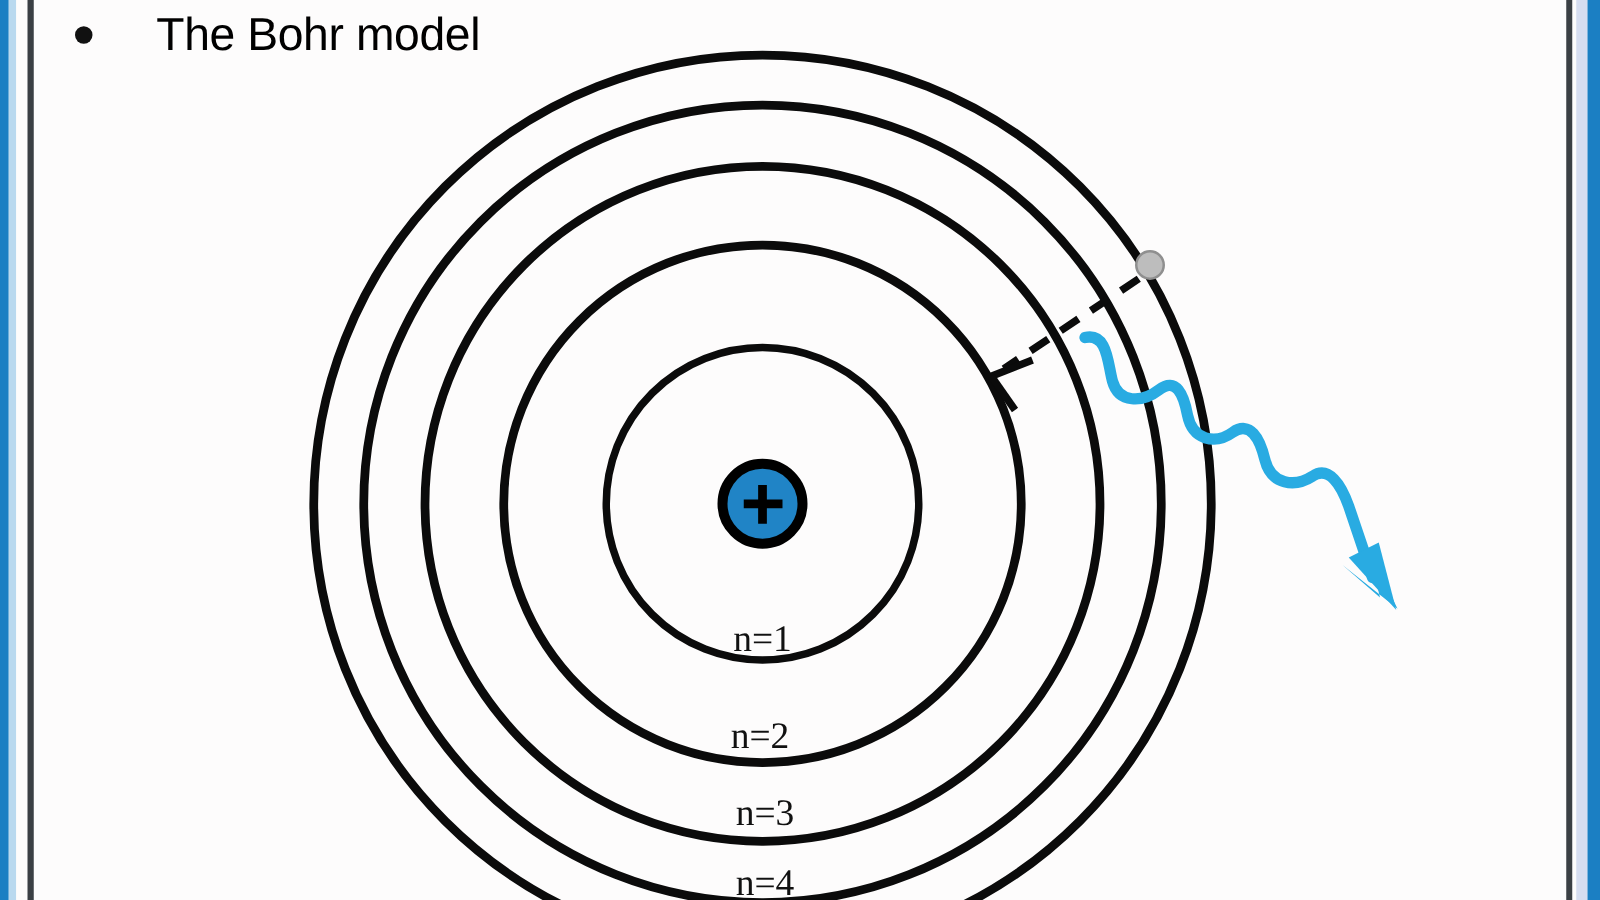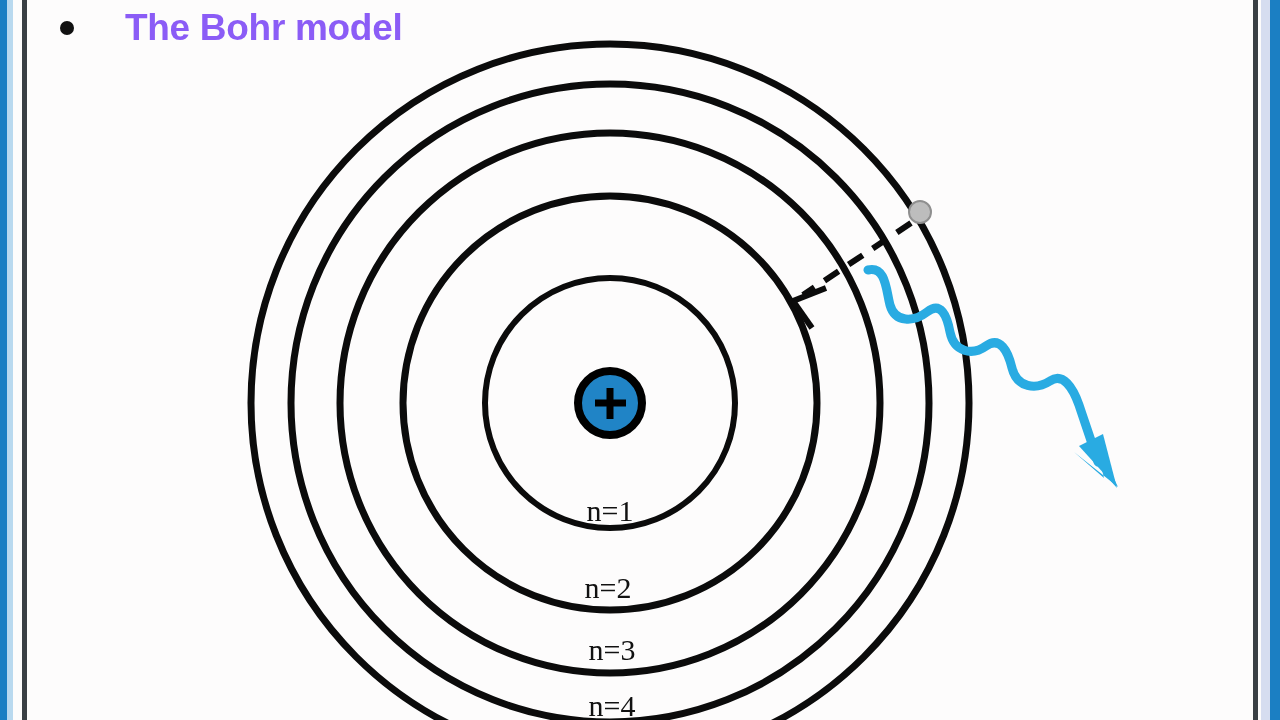--- a/index.html
+++ b/index.html
@@ -48,22 +48,22 @@
     width: 14px;
     height: 14px;
     border-radius: 50%;
     background: #111111;
   }
   #title-text {
     position: absolute;
     left: 79px;
     top: 0px;
     font-size: 37px;
-    font-weight: bold;
-    color: #8b5cf6;
+    font-weight: normal;
+    color: #000000;
     letter-spacing: -0.3px;
     line-height: 56px;
     white-space: nowrap;
   }
 
   
   #bohr-svg {
     position: absolute;
     left: 0;
     top: 0;

